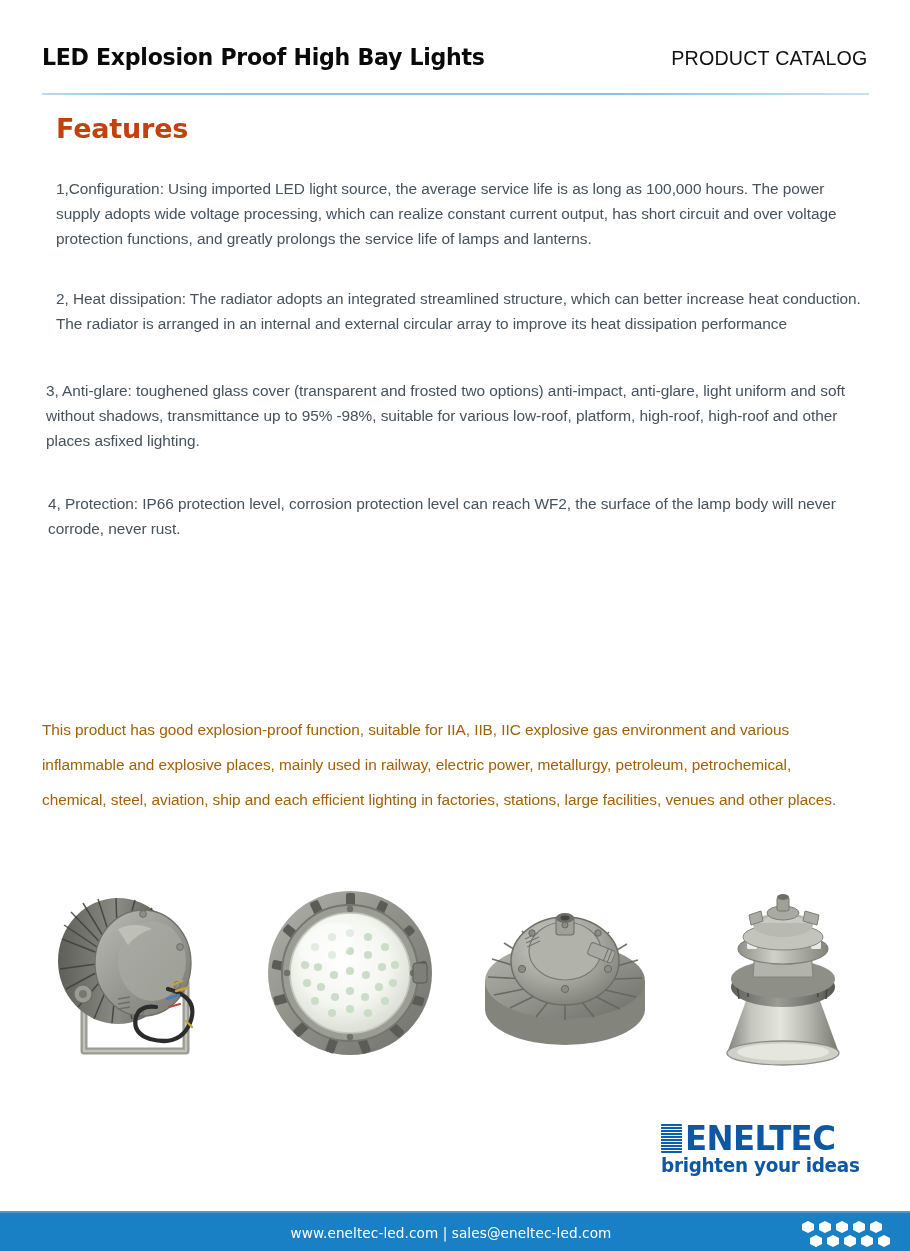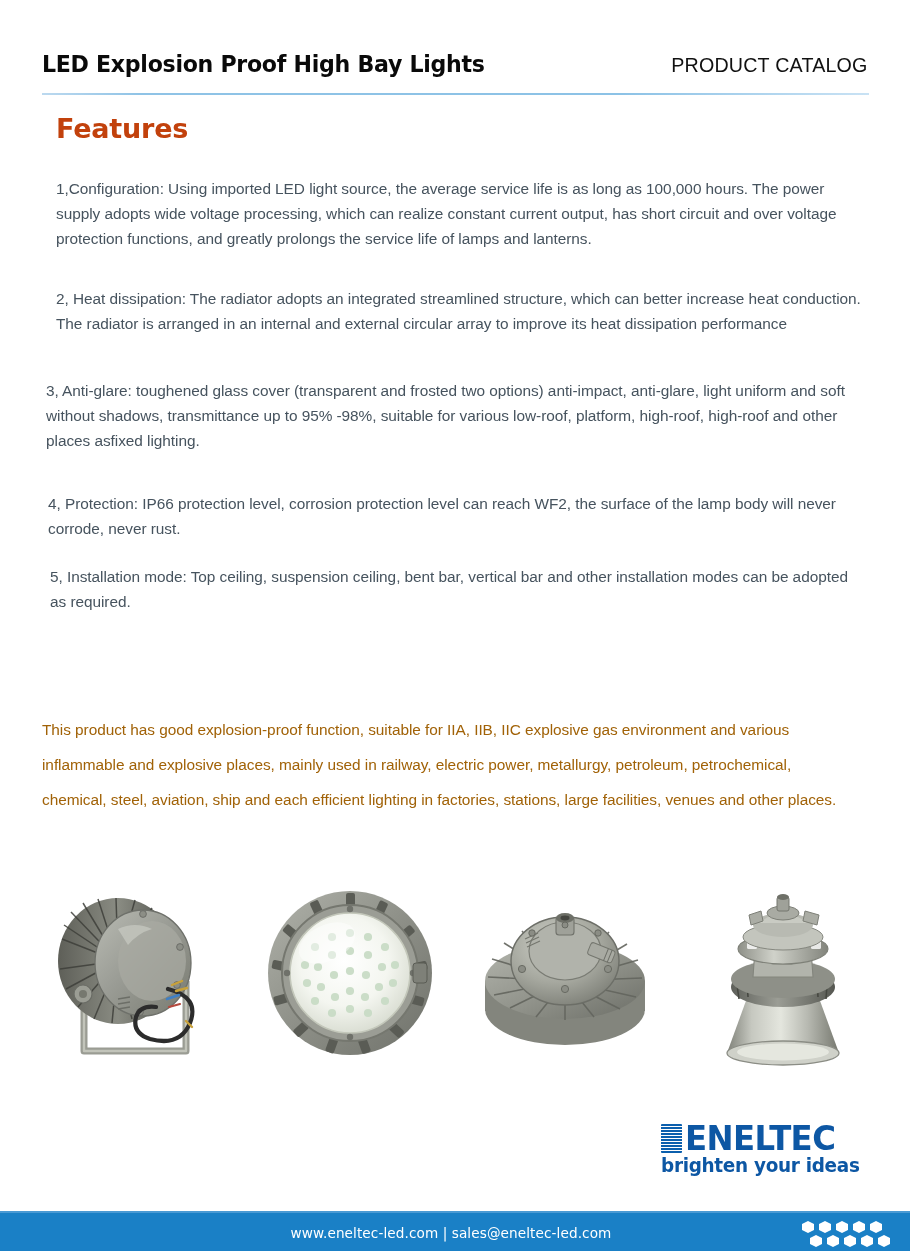--- a/index.html
+++ b/index.html
@@ -27,21 +27,20 @@
   
   .header {
     position: absolute;
     top: 46px;
     left: 42px;
     width: 826px;
     height: 50px;
     display: flex;
     align-items: flex-start;
     justify-content: space-between;
-    margin-top: 7px;
   }
 
   .header-title {
     font-family: "DejaVu Sans", sans-serif;
     font-size: 23.5px;
     font-weight: bold;
     color: #0a0a0a;
     letter-spacing: -0.3px;
     line-height: 1;
     transform: scaleX(0.94);
@@ -235,21 +234,20 @@
     <div class="header-kicker">PRODUCT CATALOG</div>
   </div>
   <div class="header-rule"></div>
 
   <div class="h-features">Features</div>
 
   <div class="feature-block f1">1,Configuration: Using imported LED light source, the average service life is as long as 100,000 hours. The power supply adopts wide voltage processing, which can realize constant current output, has short circuit and over voltage protection functions, and greatly prolongs the service life of lamps and lanterns.</div>
   <div class="feature-block f2">2, Heat dissipation: The radiator adopts an integrated streamlined structure, which can better increase heat conduction. The radiator is arranged in an internal and external circular array to improve its heat dissipation performance</div>
   <div class="feature-block f3">3, Anti-glare: toughened glass cover (transparent and frosted two options) anti-impact, anti-glare, light uniform and soft without shadows, transmittance up to 95% -98%, suitable for various low-roof, platform, high-roof, high-roof and other places asfixed lighting.</div>
   <div class="feature-block f4">4, Protection: IP66 protection level, corrosion protection level can reach WF2, the surface of the lamp body will never corrode, never rust.</div>
-  <div class="feature-block f5">5, Installation mode: Top ceiling, suspension ceiling, bent bar, vertical bar and other installation modes can be adopted as required.</div>
 
   <div class="app-text">This product has good explosion-proof function, suitable for IIA, IIB, IIC explosive gas environment and various inflammable and explosive places, mainly used in railway, electric power, metallurgy, petroleum, petrochemical, chemical, steel, aviation, ship and each efficient lighting in factories, stations, large facilities, venues and other places.</div>
 
   <div class="products">
 
     <div class="product">
       <svg viewBox="0 0 190 185" xmlns="http://www.w3.org/2000/svg">
         <defs>
           <linearGradient id="p1body" x1="0" y1="0" x2="1" y2="1">
             <stop offset="0%" stop-color="#b9bbb3"></stop>

